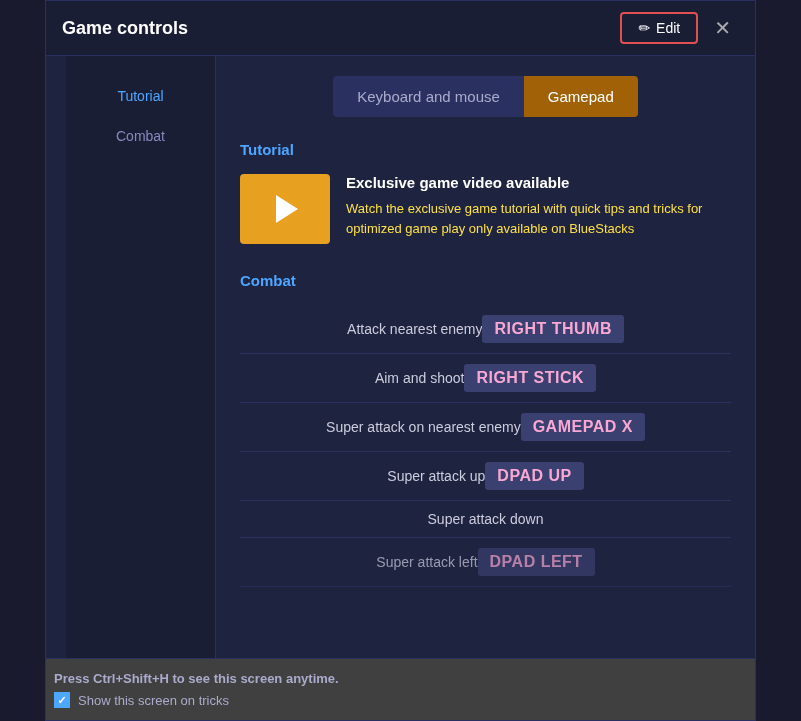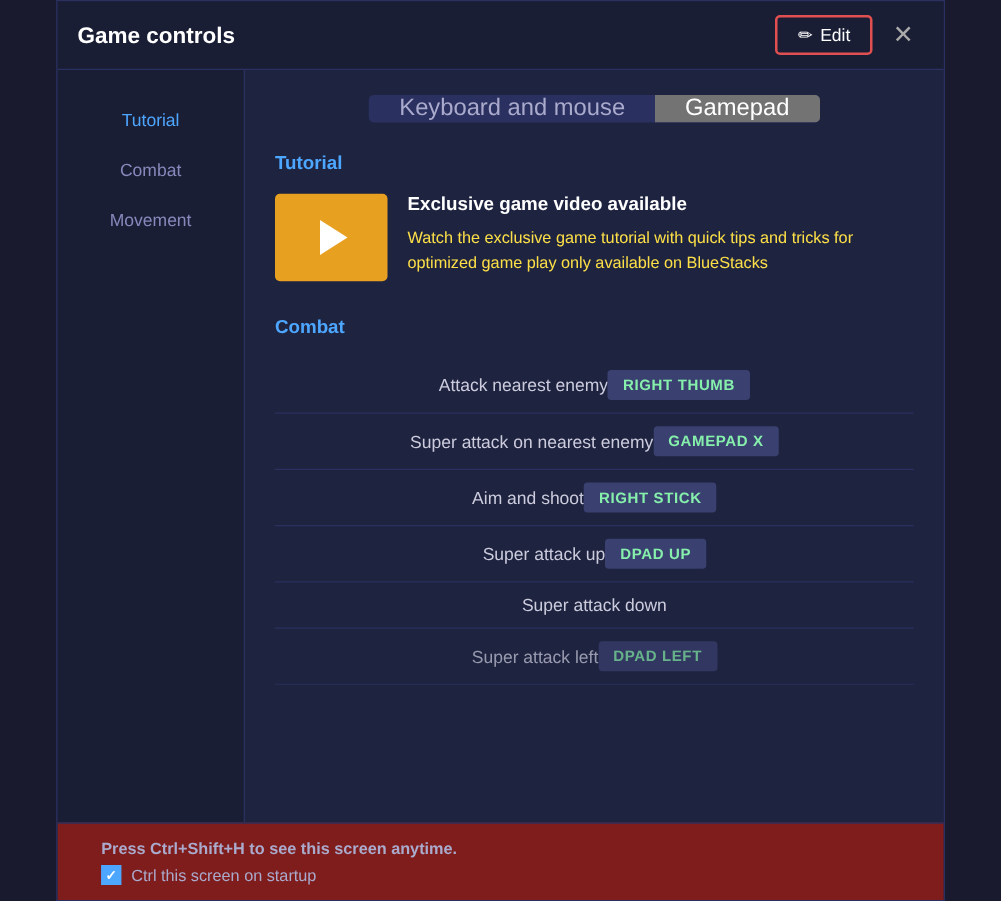--- a/index.html
+++ b/index.html
@@ -66,20 +66,21 @@
       font-size: 20px;
       cursor: pointer;
       padding: 4px 8px;
       line-height: 1;
     }
 
     .content-area {
       display: flex;
       flex: 1;
       overflow: hidden;
+      margin-left: 20px;
     }
 
     .sidebar {
       width: 150px;
       background: #1a1e35;
       border-right: 1px solid #2a3060;
       padding-top: 20px;
       display: flex;
       flex-direction: column;
     }
@@ -123,30 +124,30 @@
     }
 
     .tabs {
       display: flex;
       background: #2a3060;
       border-radius: 4px;
       overflow: hidden;
     }
 
     .tab {
-      padding: 0 24px;
-      cursor: pointer;
-      font-size: 19px;
+      padding: 12px 24px;
+      cursor: pointer;
+      font-size: 15px;
       color: #aaaacc;
       border: none;
       background: transparent;
     }
 
     .tab.active {
-      background: #737373;
+      background: #a16207;
       color: #ffffff;
     }
 
     .section-title {
       color: #4da6ff;
       font-size: 15px;
       font-weight: 600;
       margin-bottom: 16px;
     }
 
@@ -206,33 +207,33 @@
       border-bottom: 1px solid #2a3060;
     }
 
     .control-label {
       color: #ccccdd;
       font-size: 14px;
     }
 
     .control-badge {
       background: #3a4070;
-      color: #86efac;
+      color: #f9a8d4;
       padding: 5px 12px;
       border-radius: 3px;
-      font-size: 12px;
+      font-size: 16px;
       font-weight: 600;
       letter-spacing: 0.5px;
       text-transform: uppercase;
     }
 
     .footer {
-      background: #7f1d1d;
+      background: #404040;
       border-top: 1px solid #2a3060;
-      padding: 12px 35px;
+      padding: 12px 8px;
     }
 
     .footer-hint {
       color: #aaaacc;
       font-size: 13px;
       margin-bottom: 6px;
     }
 
     .footer-hint span {
       font-weight: 600;
@@ -289,23 +290,20 @@
 
   <div class="content-area">
 
     <div class="sidebar">
       <div class="sidebar-item active">
         <span>Tutorial</span>
       </div>
       <div class="sidebar-item">
         <span>Combat</span>
       </div>
-      <div class="sidebar-item">
-        <span>Movement</span>
-      </div>
     </div>
 
     <div class="main-content">
 
       <div class="tabs-container">
         <div class="tabs">
           <button class="tab">
             <span>Keyboard and mouse</span>
           </button>
           <button class="tab active">
@@ -329,27 +327,27 @@
 
       <div class="combat-section">
         <div class="section-title">Combat</div>
 
         <div class="control-row">
           <span class="control-label">Attack nearest enemy</span>
           <span class="control-badge">RIGHT THUMB</span>
         </div>
 
         <div class="control-row">
+          <span class="control-label">Aim and shoot</span>
+          <span class="control-badge">RIGHT STICK</span>
+        </div>
+
+        <div class="control-row">
           <span class="control-label">Super attack on nearest enemy</span>
           <span class="control-badge">GAMEPAD X</span>
-        </div>
-
-        <div class="control-row">
-          <span class="control-label">Aim and shoot</span>
-          <span class="control-badge">RIGHT STICK</span>
         </div>
 
         <div class="control-row">
           <span class="control-label">Super attack up</span>
           <span class="control-badge">DPAD UP</span>
         </div>
 
         <div class="control-row">
           <span class="control-label">Super attack down</span>
         </div>
@@ -365,17 +363,17 @@
   </div>
 
   <div class="footer">
     <div class="footer-hint">
       <span>Press Ctrl+Shift+H to see this screen anytime.</span>
     </div>
     <div class="footer-checkbox-row">
       <div class="footer-checkbox">
         <span style="color: white; font-size: 11px; font-weight: bold;">✓</span>
       </div>
-      <span class="footer-checkbox-label">Ctrl this screen on startup</span>
+      <span class="footer-checkbox-label">Show this screen on tricks</span>
     </div>
   </div>
 
 </div>
 
 </body></html>

